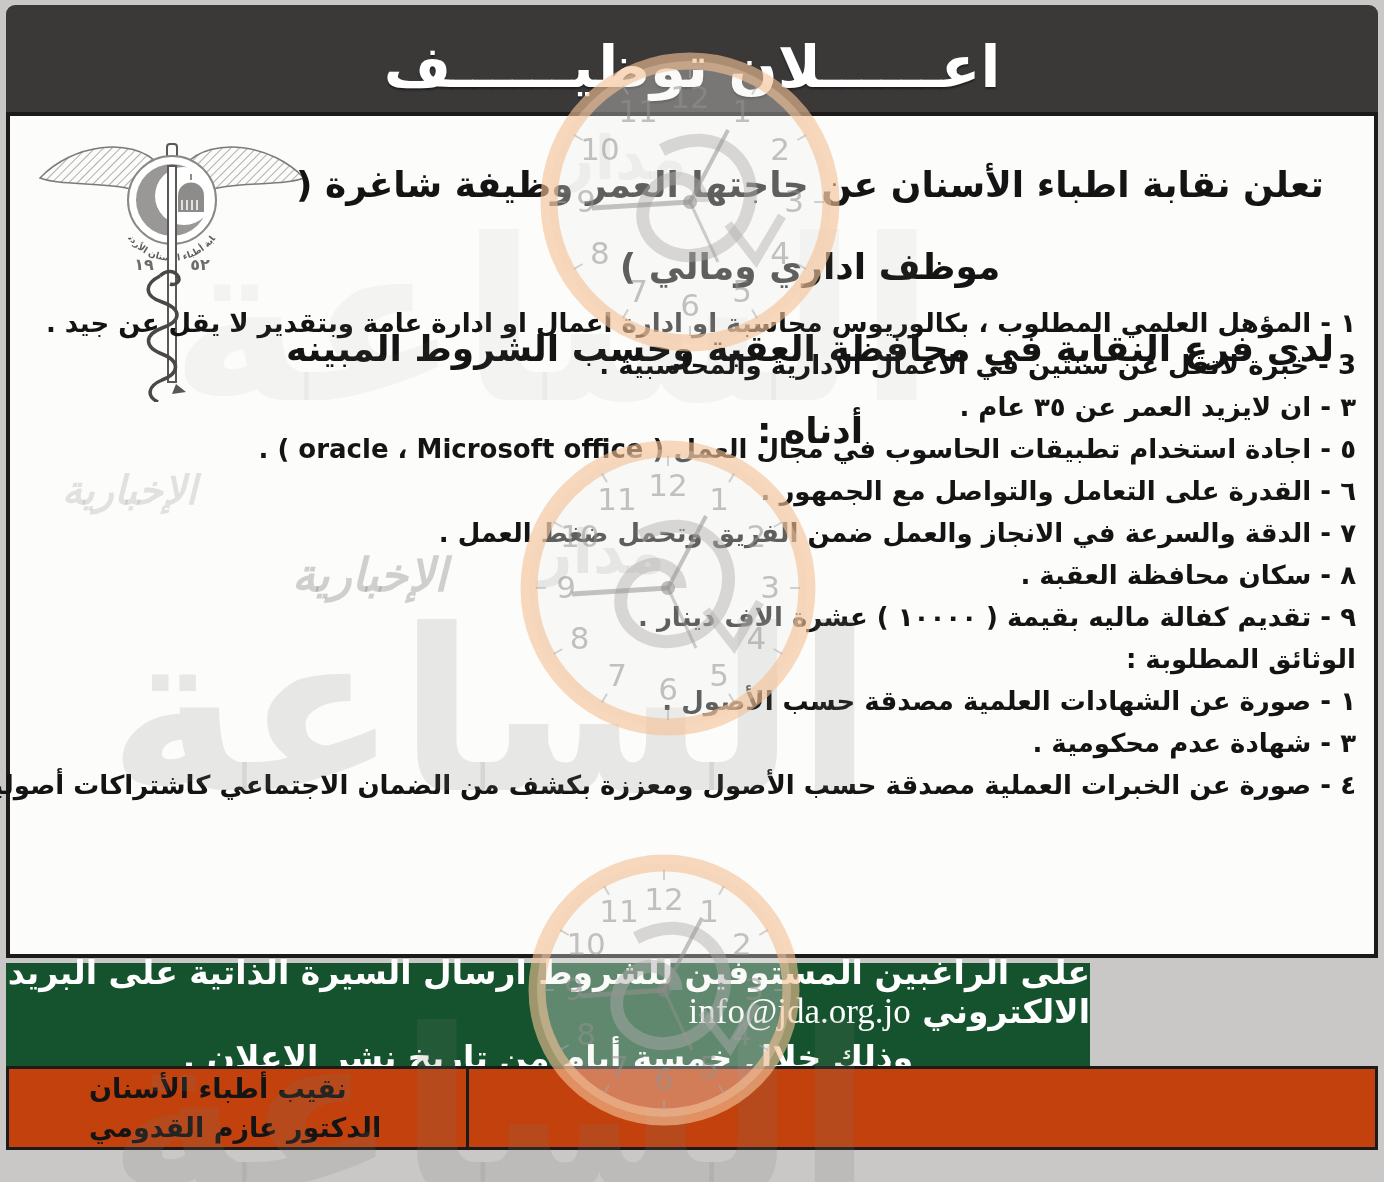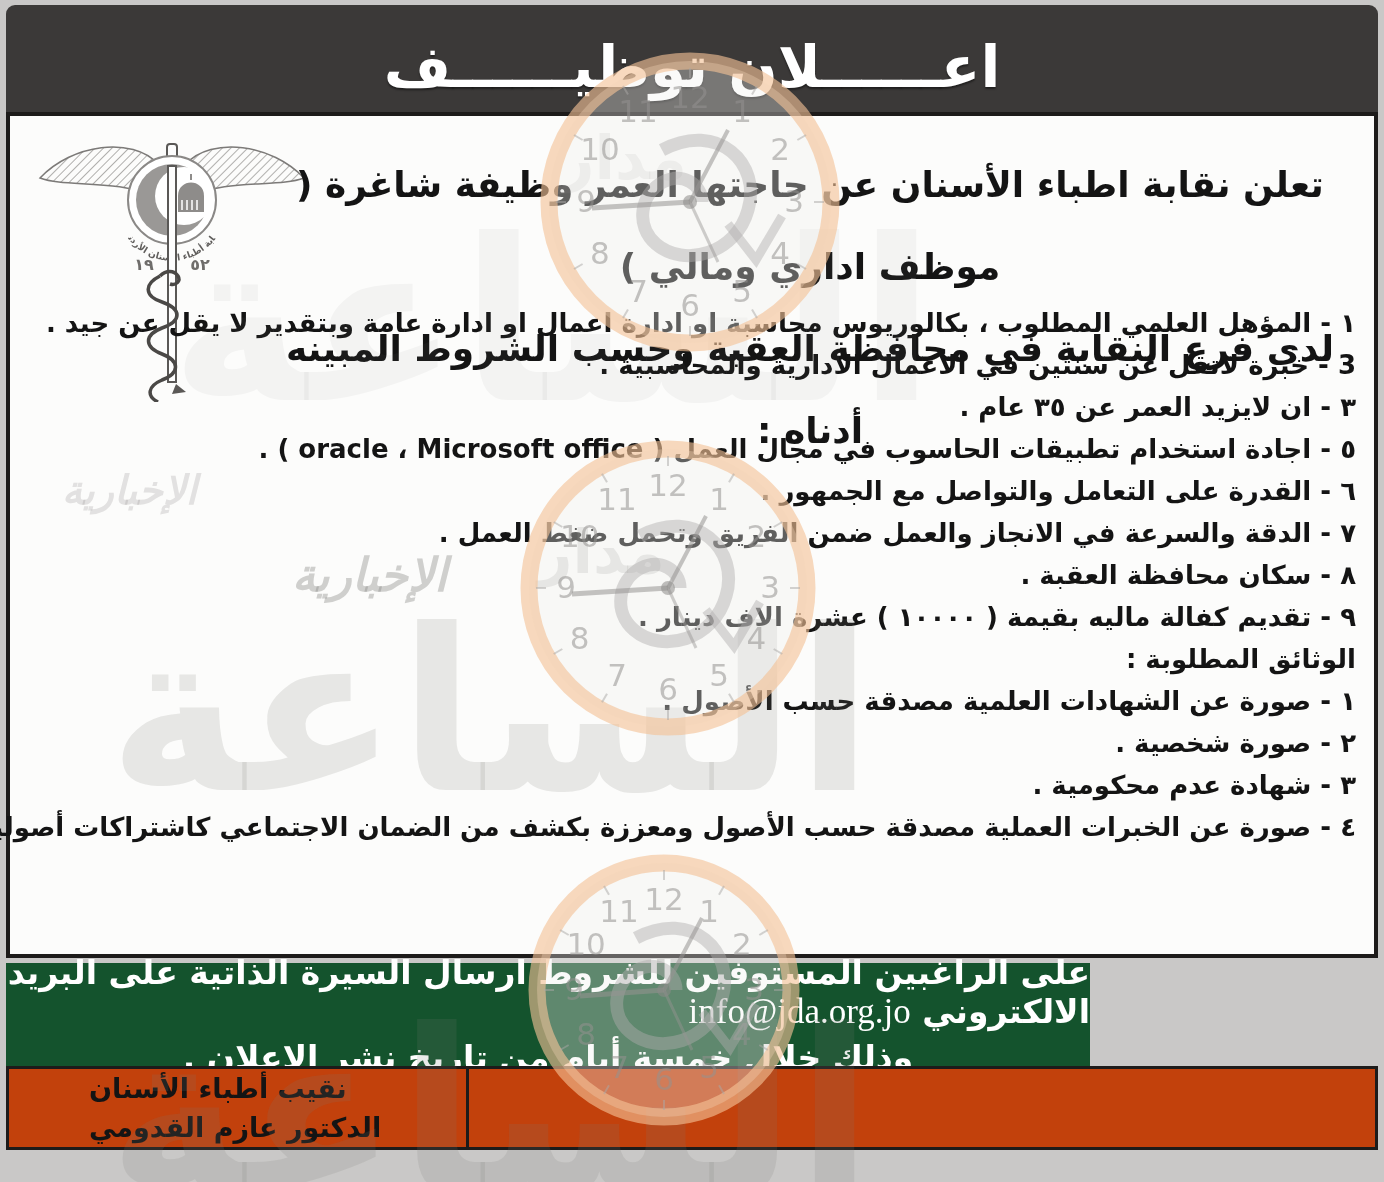--- a/index.html
+++ b/index.html
@@ -107,21 +107,20 @@
       <div class="req-line">١ - المؤهل العلمي المطلوب ، بكالوريوس محاسبة او ادارة اعمال او ادارة عامة وبتقدير لا يقل عن جيد .</div>
       <div class="req-line">3 - خبرة لاتقل عن سنتين في الاعمال الادارية والمحاسبية .</div>
       <div class="req-line">٣ - ان لايزيد العمر عن ٣٥ عام .</div>
       <div class="req-line">٥ - اجادة استخدام تطبيقات الحاسوب في مجال العمل ( oracle ، Microsoft office ) .</div>
       <div class="req-line">٦ - القدرة على التعامل والتواصل مع الجمهور .</div>
       <div class="req-line">٧ - الدقة والسرعة في الانجاز والعمل ضمن الفريق وتحمل ضغط العمل .</div>
       <div class="req-line">٨ - سكان محافظة العقبة .</div>
       <div class="req-line">٩ - تقديم كفالة ماليه بقيمة ( ١٠٠٠٠ ) عشرة الاف دينار .</div>
       <div class="req-line">الوثائق المطلوبة :</div>
       <div class="req-line">١ - صورة عن الشهادات العلمية مصدقة حسب الأصول .</div>
-      <div class="req-line">٢ - صورة شخصية .</div>
       <div class="req-line">٣ - شهادة عدم محكومية .</div>
       <div class="req-line">٤ - صورة عن الخبرات العملية مصدقة حسب الأصول ومعززة بكشف من الضمان الاجتماعي كاشتراكات أصولية .</div>
     </div>
   </div>
 
   <div class="banner-bottom">
     <div>
       <span>على الراغبين المستوفين للشروط ارسال السيرة الذاتية على البريد الالكتروني</span>
       <span class="email">info@jda.org.jo</span>
     </div>

